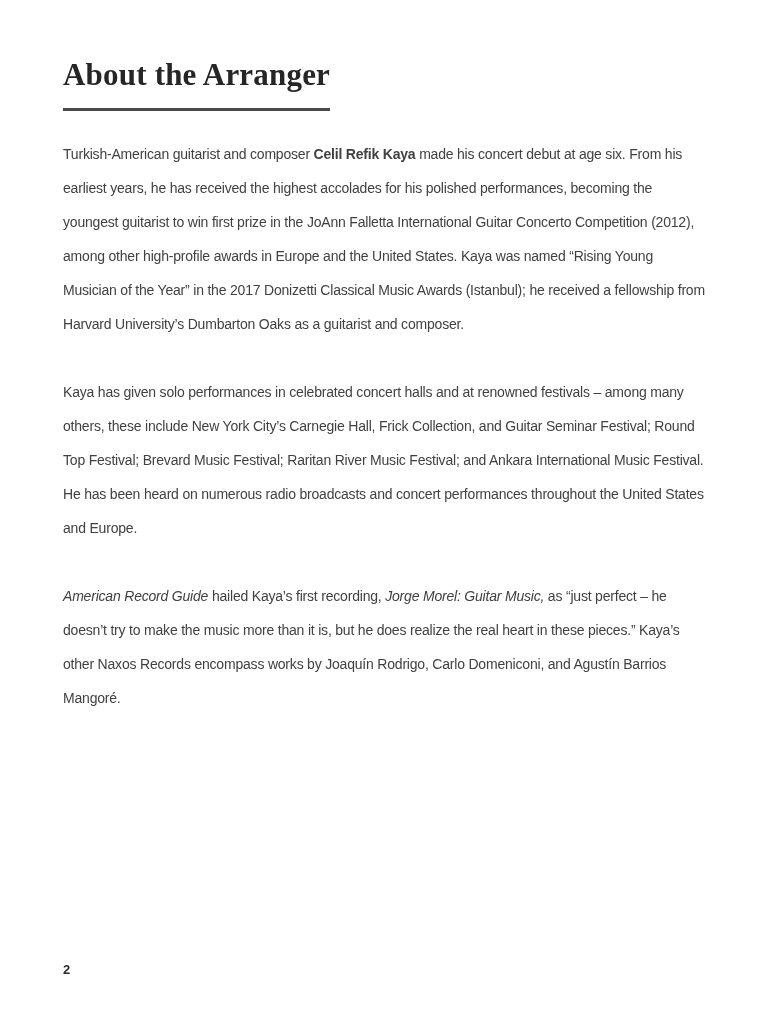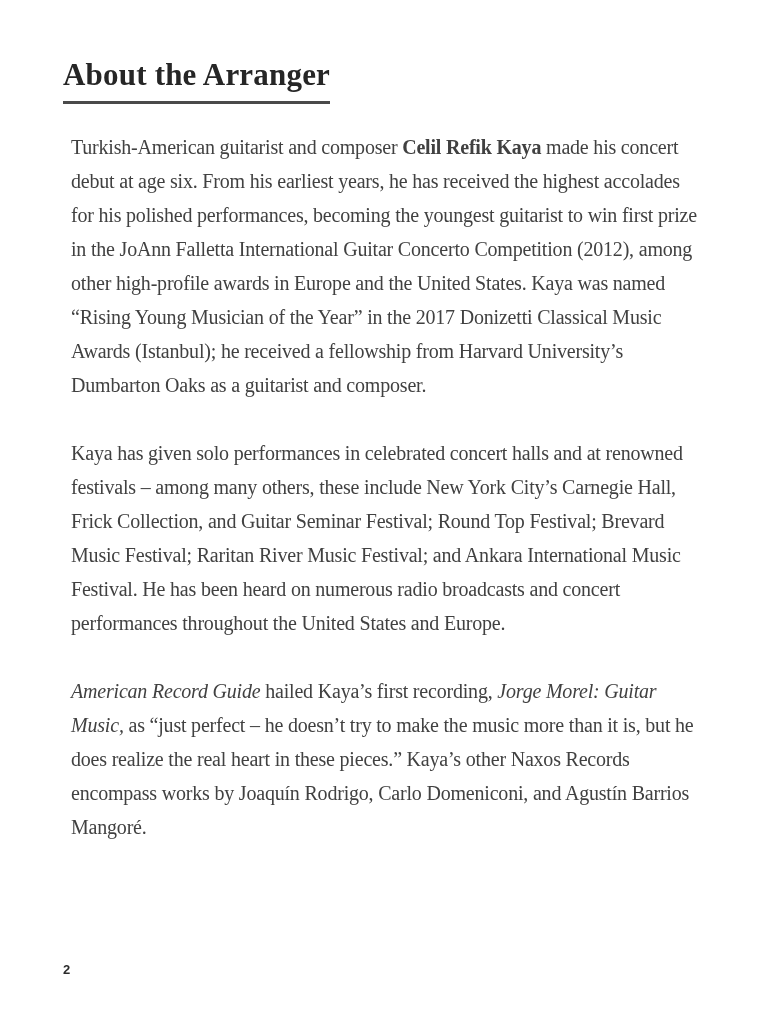--- a/index.html
+++ b/index.html
@@ -25,33 +25,33 @@
   .heading {
     display: inline-block;
     margin: 0;
     font-family: "Liberation Serif", "DejaVu Serif", serif;
     font-weight: 700;
     font-size: 31px;
     line-height: 34px;
     letter-spacing: 0.2px;
     color: var(--heading-color);
     border-bottom: 3px solid var(--rule-color);
-    padding-bottom: 9px;
+    padding-bottom: 16px;
     text-align: right;
   }
   .body-text {
     margin-top: 0;
   }
   .para {
-    font-family: Liberation Serif, serif;
-    font-size: 20px;
+    font-family: Liberation Sans, sans-serif;
+    font-size: 14px;
     line-height: 34px;
     letter-spacing: -0.2px;
     color: var(--text-color);
-    margin: 26px 0 0 8px;
+    margin: 26px 0 0 0;
     max-width: 652px;
   }
   .para + .para {
     margin-top: 34px;
   }
   .b { font-weight: 700; }
   .i { font-style: italic; }
   .page-num {
     position: absolute;
     left: 63px;

